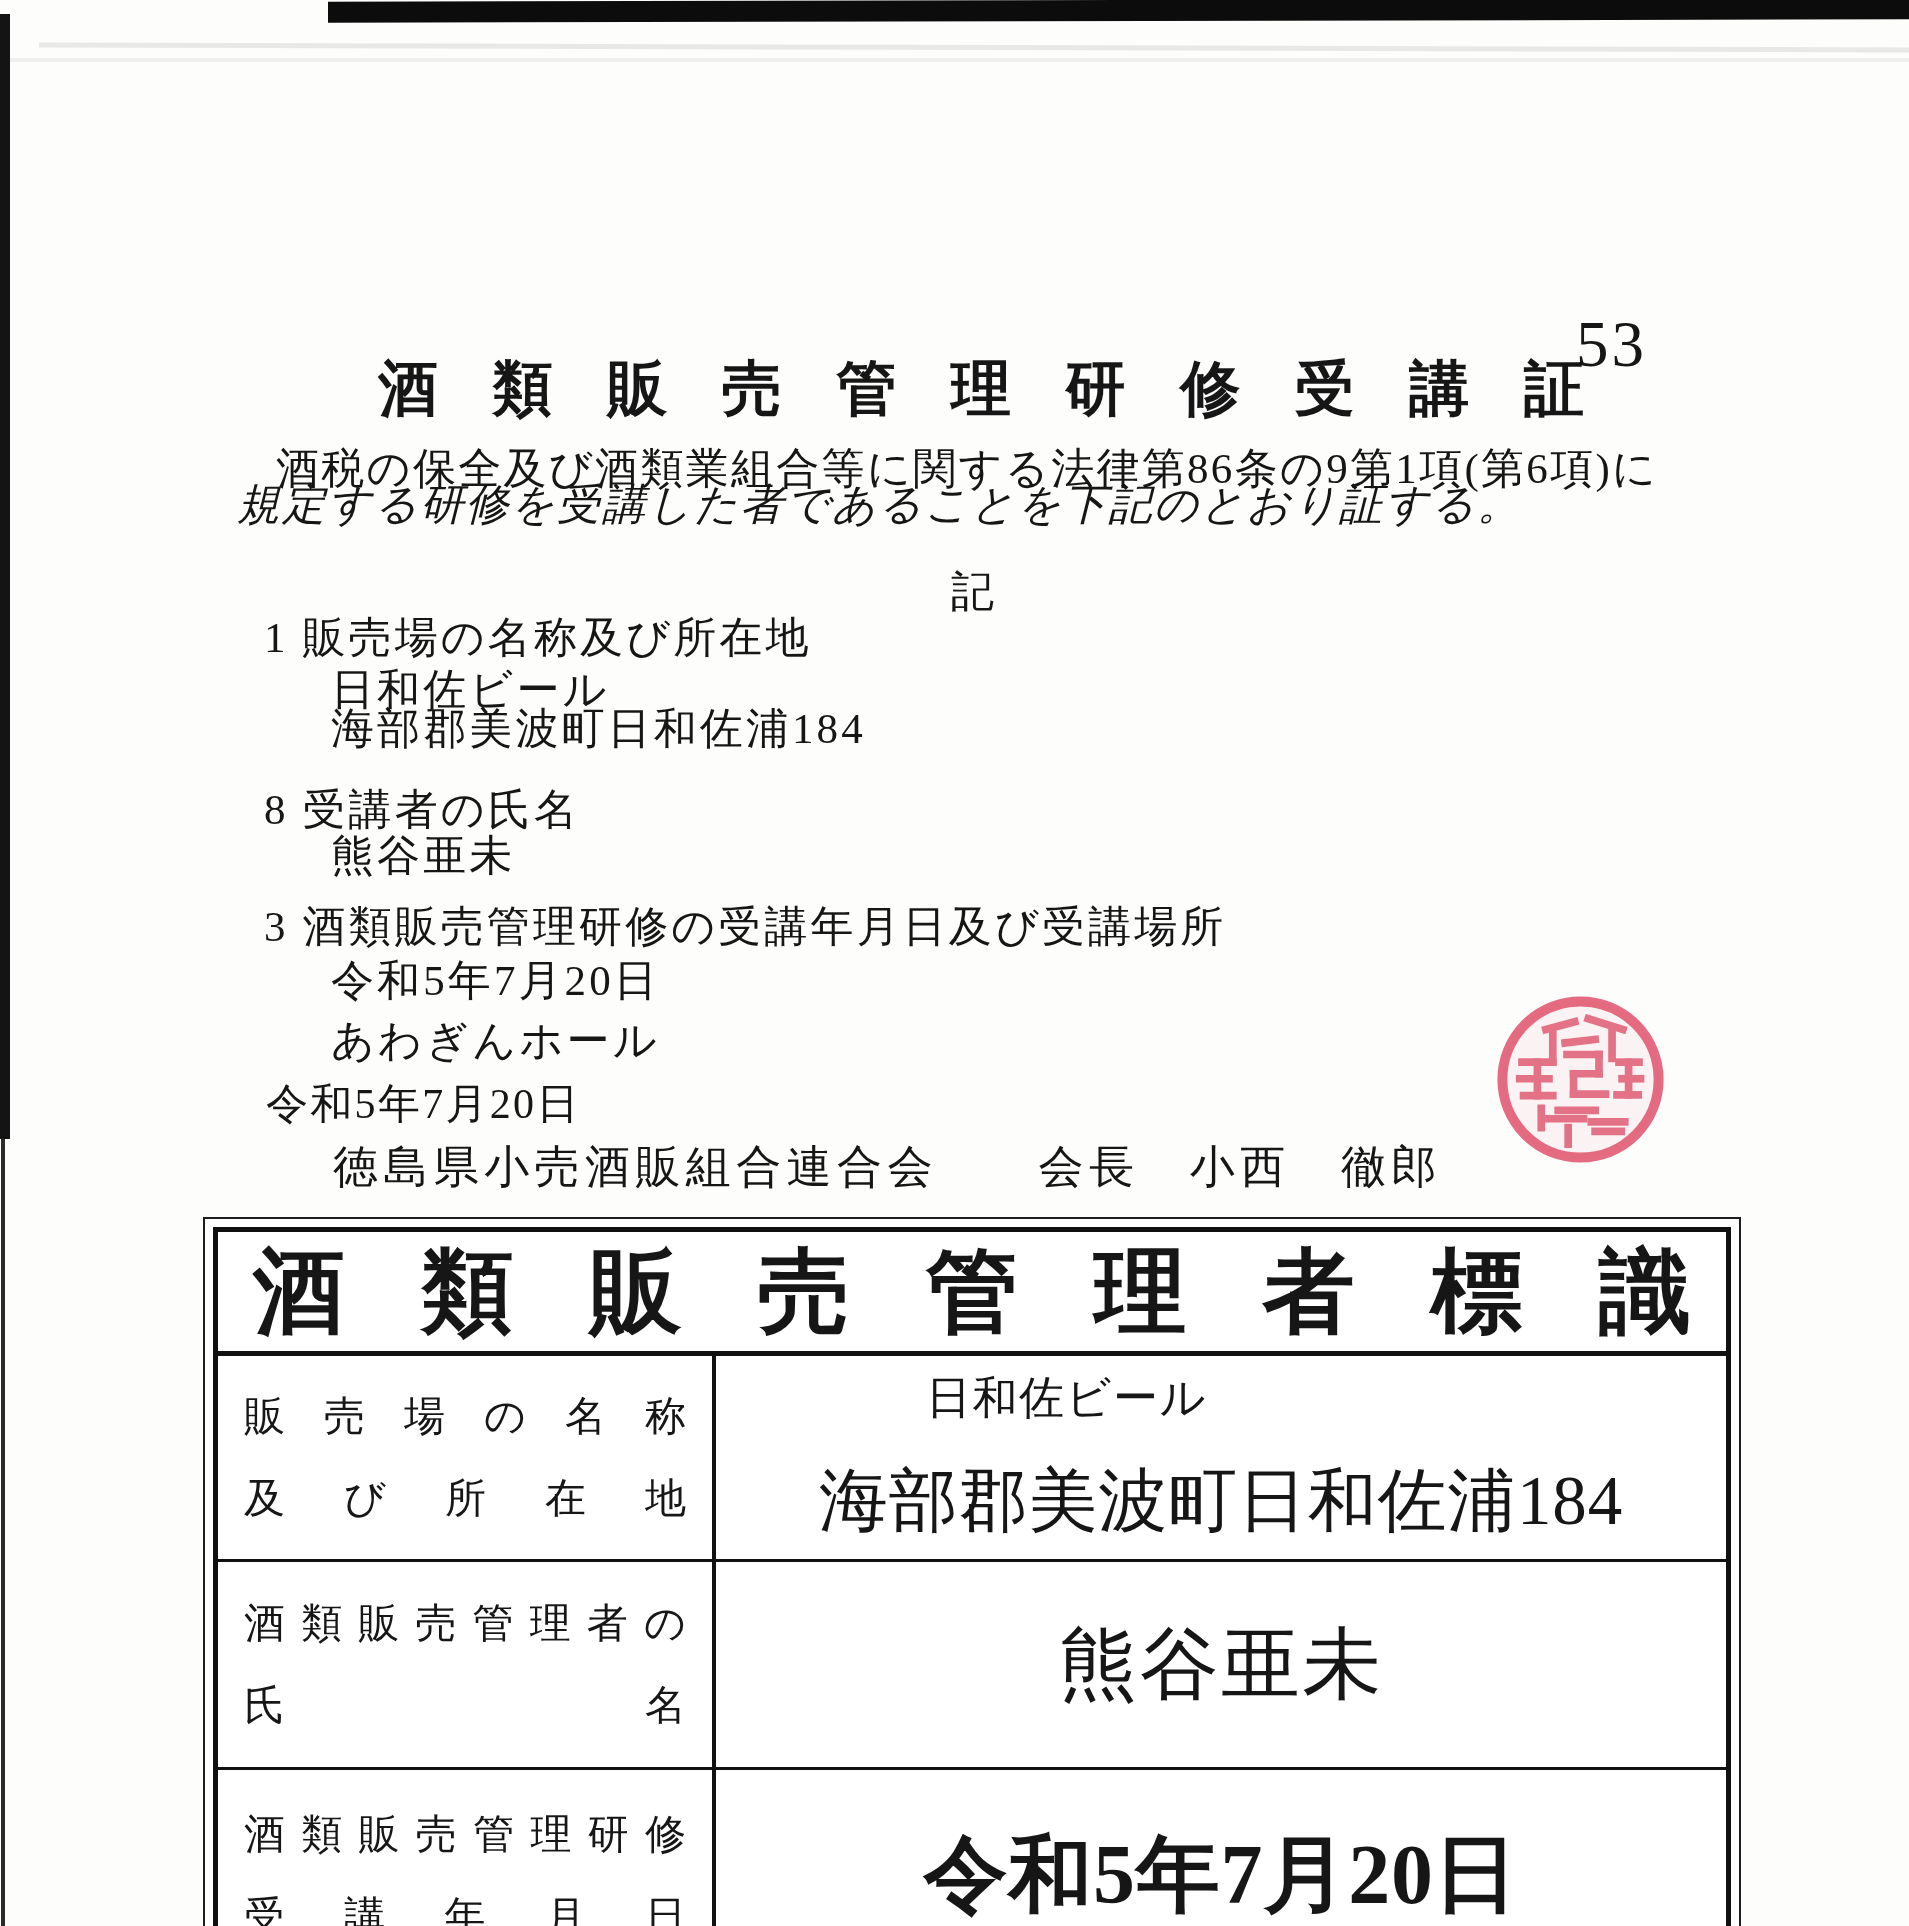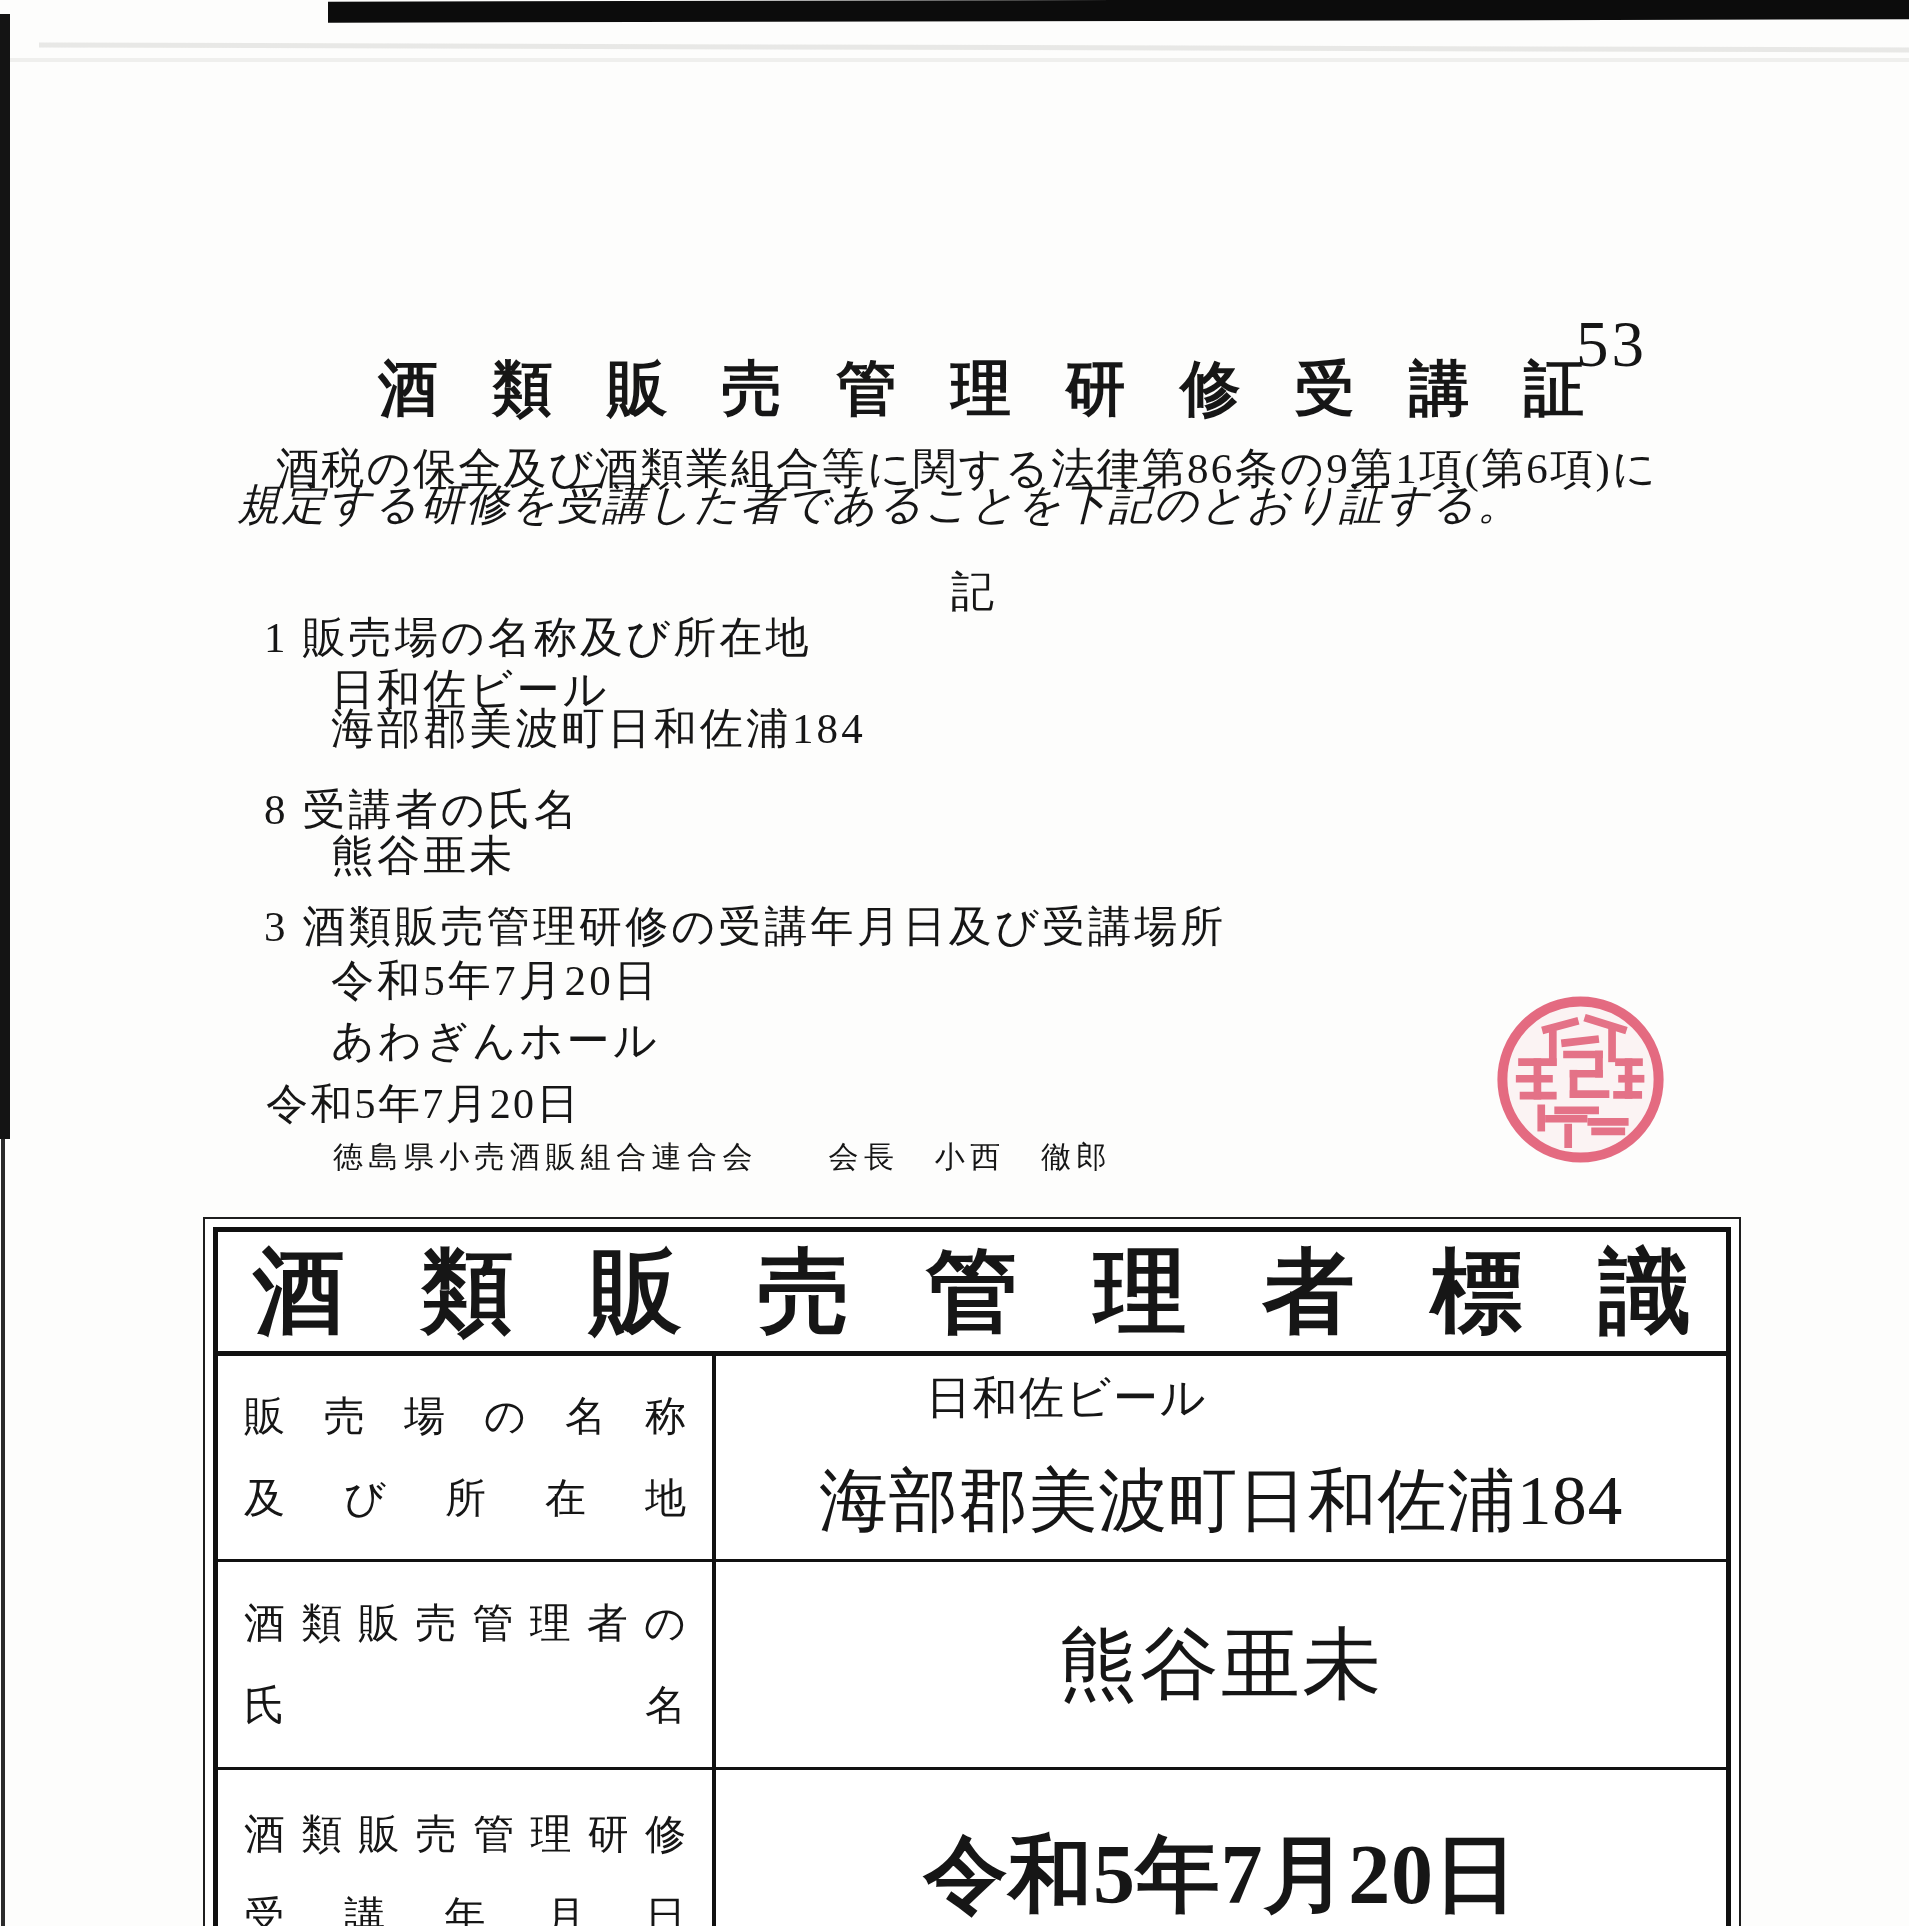--- a/index.html
+++ b/index.html
@@ -36,21 +36,21 @@
   #item1-label{top:609px;}
   #item1-v1{top:661px;}
   #item1-v2{top:700px;}
   #item2-label{top:781px;}
   #item2-v1{top:827px;}
   #item3-label{top:898px;}
   #item3-v1{top:952px;}
   #item3-v2{top:999px;margin-top:13px;}
 
   #issue-date{left:266px;top:1076px;font-size:42px;letter-spacing:2.3px;white-space:nowrap;}
-  #issuer-line{left:333px;top:1137px;font-size:30px;letter-spacing:5.4px;white-space:nowrap;}
+  #issuer-line{left:333px;top:1137px;font-size:45px;letter-spacing:5.4px;white-space:nowrap;}
 
   
   #seal{left:1492px;top:991px;width:177px;height:177px;}
 
   
   #sign-outer{
     left:203px;top:1217px;width:1538px;height:1199px;
     border:2.3px solid #1e1e1e;padding:8px;box-sizing:border-box;background:#fff;
   }
   #sign-inner{

